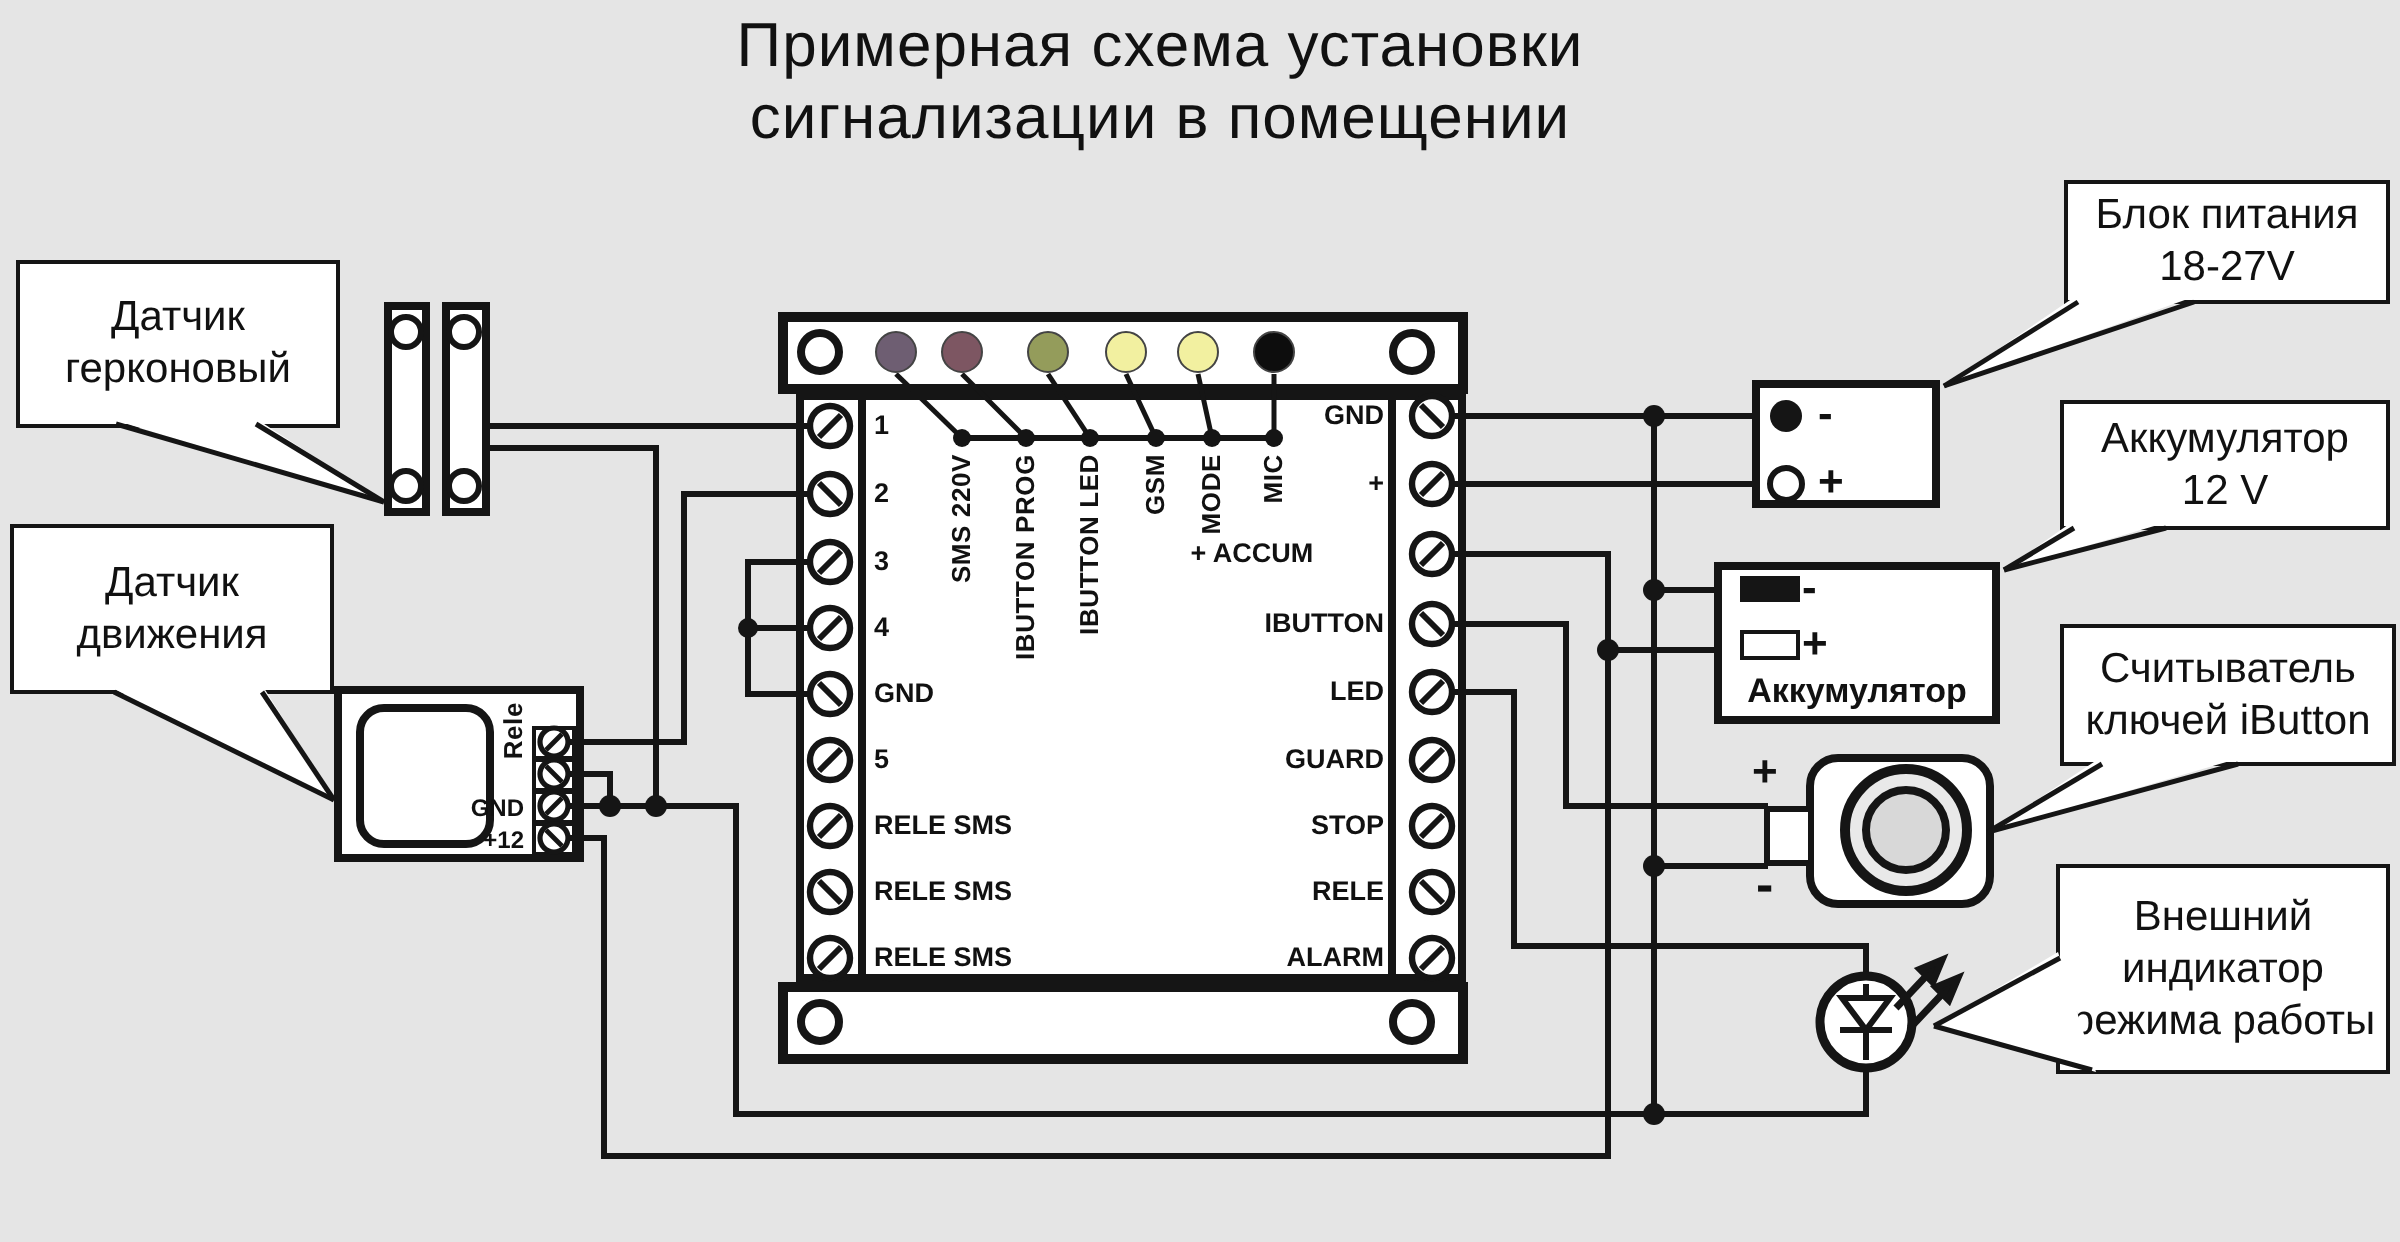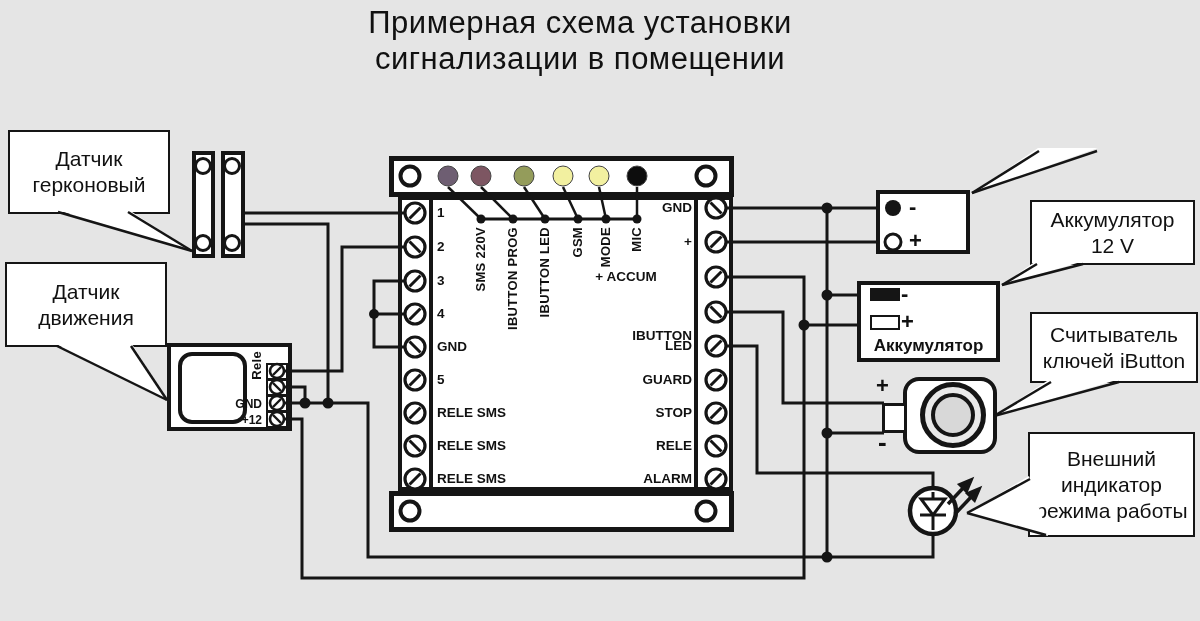--- a/index.html
+++ b/index.html
@@ -34,20 +34,22 @@
 
 <div id="canvas">
 
   <div id="title">Примерная схема установки
 сигнализации в помещении</div>
 
   <div class="box" style="left:8px;top:130px;width:162px;height:84px;">Датчик
 герконовый</div>
   <div class="box" style="left:5px;top:262px;width:162px;height:85px;">Датчик
 движения</div>
+  <div class="box" style="left:1032px;top:90px;width:163px;height:62px;">Блок питания
+18-27V</div>
   <div class="box" style="left:1030px;top:200px;width:165px;height:65px;">Аккумулятор
 12 V</div>
   <div class="box" style="left:1028px;top:432px;width:167px;height:105px;">Внешний
 индикатор
 режима работы</div>
   <div class="box" style="left:1030px;top:312px;width:168px;height:71px;">Считыватель
 ключей iButton</div>
 
   <div class="comp b45" style="left:192px;top:151px;width:23px;height:107px;"></div>
   <div class="comp b45" style="left:221px;top:151px;width:24px;height:107px;"></div>
@@ -74,21 +76,21 @@
   <div class="lbl" style="left:437px;top:306px;width:120px;">4</div>
   <div class="lbl" style="left:437px;top:339px;width:120px;">GND</div>
   <div class="lbl" style="left:437px;top:372px;width:120px;">5</div>
   <div class="lbl" style="left:437px;top:405px;width:120px;">RELE SMS</div>
   <div class="lbl" style="left:437px;top:438px;width:120px;">RELE SMS</div>
   <div class="lbl" style="left:437px;top:471px;width:120px;">RELE SMS</div>
 
   <div class="lbl rt" style="left:560px;top:200px;width:132px;">GND</div>
   <div class="lbl rt" style="left:560px;top:234px;width:132px;">+</div>
   <div class="lbl rt" style="left:560px;top:269px;width:132px;text-align:center;">+ ACCUM</div>
-  <div class="lbl rt" style="left:560px;top:304px;width:132px;margin-top:24px;">IBUTTON</div>
+  <div class="lbl rt" style="left:560px;top:304px;width:132px;">IBUTTON</div>
   <div class="lbl rt" style="left:560px;top:338px;width:132px;">LED</div>
   <div class="lbl rt" style="left:560px;top:372px;width:132px;">GUARD</div>
   <div class="lbl rt" style="left:560px;top:405px;width:132px;">STOP</div>
   <div class="lbl rt" style="left:560px;top:438px;width:132px;">RELE</div>
   <div class="lbl rt" style="left:560px;top:471px;width:132px;">ALARM</div>
 
   <div class="vlbl" style="left:473px;top:227px;">SMS 220V</div>
   <div class="vlbl" style="left:505px;top:227px;">IBUTTON PROG</div>
   <div class="vlbl" style="left:537px;top:227px;">IBUTTON LED</div>
   <div class="vlbl" style="left:570px;top:227px;">GSM</div>

